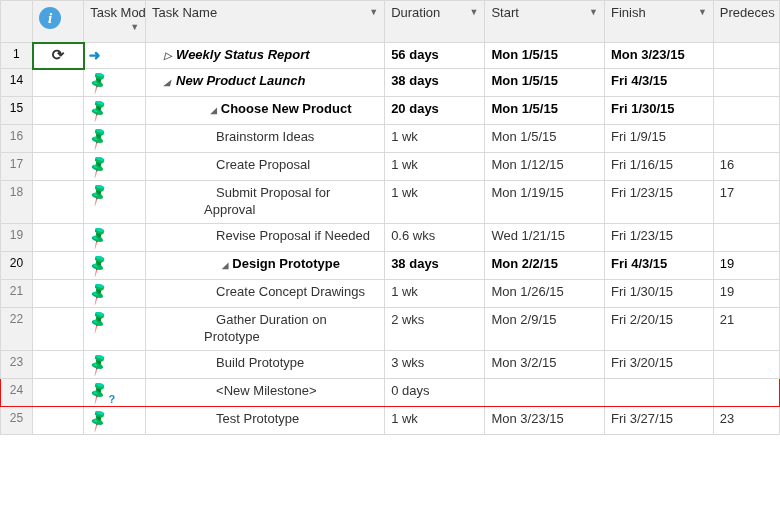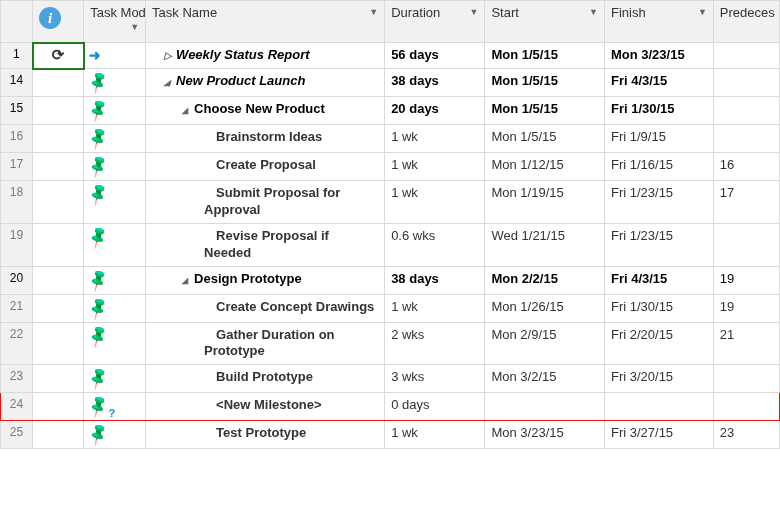--- a/index.html
+++ b/index.html
@@ -92,23 +92,23 @@
     display:inline-block;
   }
   .mode-q .q {
     position:absolute;
     right:-7px; bottom:-3px;
     font-size:11px;
     color:#1a8cc9;
     font-weight:bold;
     transform:none;
   }
-  .task-cell { white-space: normal; line-height:1.3;font-weight:bold; }
+  .task-cell { white-space: normal; line-height:1.3; }
   .indent1 { padding-left: 18px; font-style: italic; }
-  .indent2 { padding-left: 36px; }
+  .indent2 { padding-left: 36px; text-align: center; }
   .indent3 { padding-left: 58px; }
   .toggle {
     display:inline-block;
     width:10px;
     font-size:10px;
     color:#666;
     margin-right:2px;
   }
   .bold td, .bold .task-cell, .bold .dur, .bold .start, .bold .finish { font-weight:700; color:#000;}
   .bold .rownum-cell, .bold .col-pred { font-weight:normal; }

